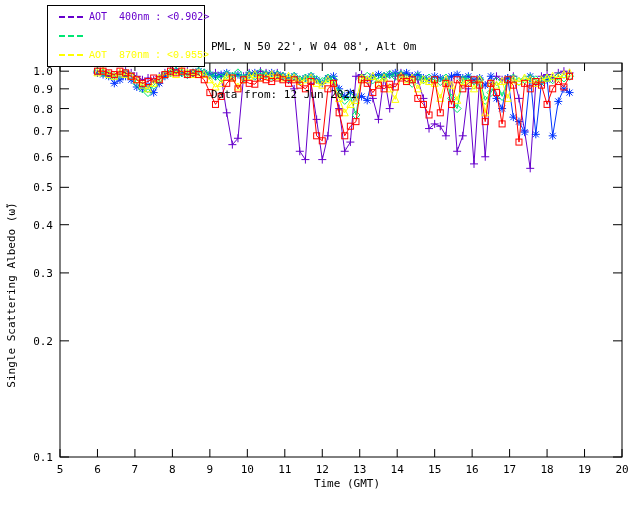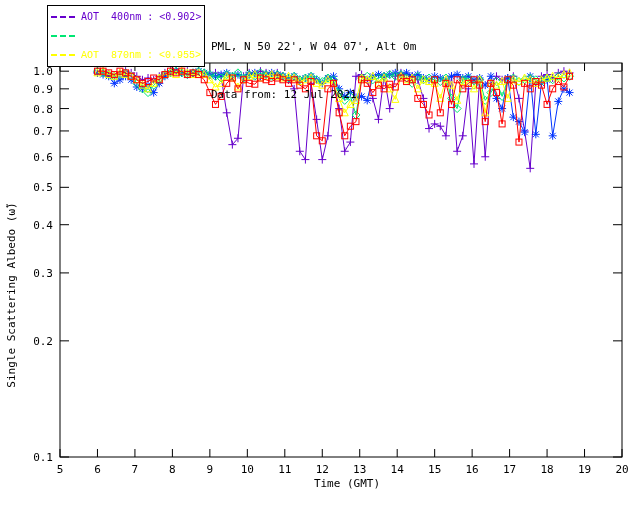--- a/index.html
+++ b/index.html
@@ -5,21 +5,21 @@
   html,body{margin:0;padding:0;background:#ffffff;}
   .figure{
     position:relative;width:640px;height:512px;background:#ffffff;overflow:hidden;
     font-family:"DejaVu Sans Mono","Liberation Mono",monospace;color:#000;
   }
   #plot-svg{position:absolute;left:0;top:0;}
   .title-block{position:absolute;left:211px;top:7px;font-size:11px;line-height:16px;white-space:pre;}
   .legend{
     position:absolute;left:47px;top:5px;width:158px;height:62px;
     border:1px solid #000;background:#fff;box-sizing:border-box;
-    display:flex;flex-direction:column;justify-content:space-around;padding:1px 0;
+    display:flex;flex-direction:column;justify-content:space-around;padding:1px 8px;
   }
   .lg-row{display:flex;align-items:center;height:12px;}
   .lg-dash{display:inline-block;width:24px;height:2px;margin-left:3px;flex:0 0 auto;}
   .lg-text{font-size:10px;white-space:pre;margin-left:6px;letter-spacing:0px;}
   .xlabel{position:absolute;left:0;top:477px;width:694px;text-align:center;font-size:11px;}
   .ylabel{
     position:absolute;left:11px;top:295px;font-size:11px;white-space:pre;
     transform:translate(-50%,-50%) rotate(-90deg);transform-origin:center;
   }
 </style>
@@ -543,22 +543,22 @@
         <rect x="538.4466666666667" y="82.1469025184702" width="6" height="6" stroke="#FF0000" fill="none" stroke-width="1"></rect>
         <rect x="544.0666666666666" y="101.42809372650295" width="6" height="6" stroke="#FF0000" fill="none" stroke-width="1"></rect>
         <rect x="549.6866666666666" y="85.82972142235025" width="6" height="6" stroke="#FF0000" fill="none" stroke-width="1"></rect>
         <rect x="555.3066666666666" y="78.54329019362106" width="6" height="6" stroke="#FF0000" fill="none" stroke-width="1"></rect>
         <rect x="560.9266666666666" y="83.97819413241592" width="6" height="6" stroke="#FF0000" fill="none" stroke-width="1"></rect>
         <rect x="566.5466666666666" y="73.27914476288144" width="6" height="6" stroke="#FF0000" fill="none" stroke-width="1"></rect>
       </g>
     </svg>
 
   <div class="title-block">
-    <div>PML, N 50 22', W 04 07', Alt 0m</div>
-    <div>Data from: 12 Jul 2021</div>
+    <div>PML, N 50 22', W 04 08', Alt 0m</div>
+    <div>Data from: 12 Jun 2021</div>
   </div>
 
   <div class="legend" id="legend">
       <div class="lg-row">
         <span class="lg-dash" style="background: repeating-linear-gradient(to right, rgb(102, 0, 204) 0px, rgb(102, 0, 204) 6px, transparent 6px, transparent 9px);"></span>
         <span class="lg-text" style="color: rgb(102, 0, 204);">AOT  400nm : &lt;0.902&gt;</span>
       </div>
       <div class="lg-row">
         <span class="lg-dash" style="background: repeating-linear-gradient(to right, rgb(0, 230, 115) 0px, rgb(0, 230, 115) 6px, transparent 6px, transparent 9px);"></span>
       </div>

